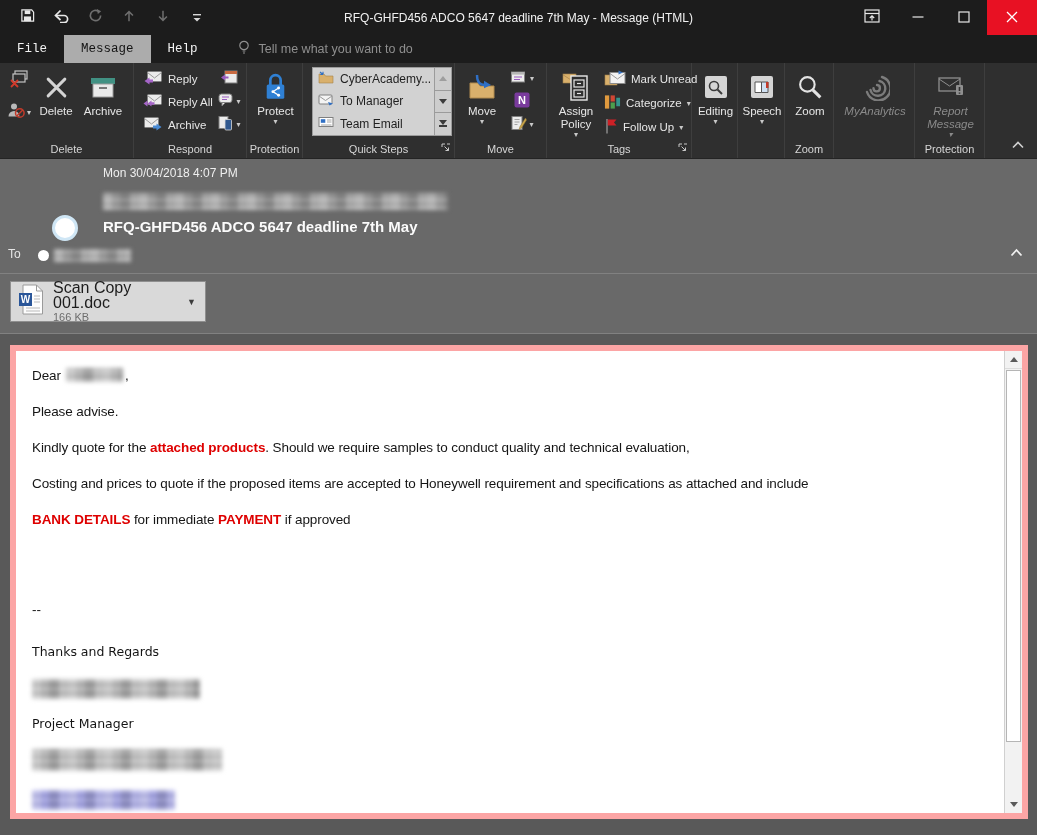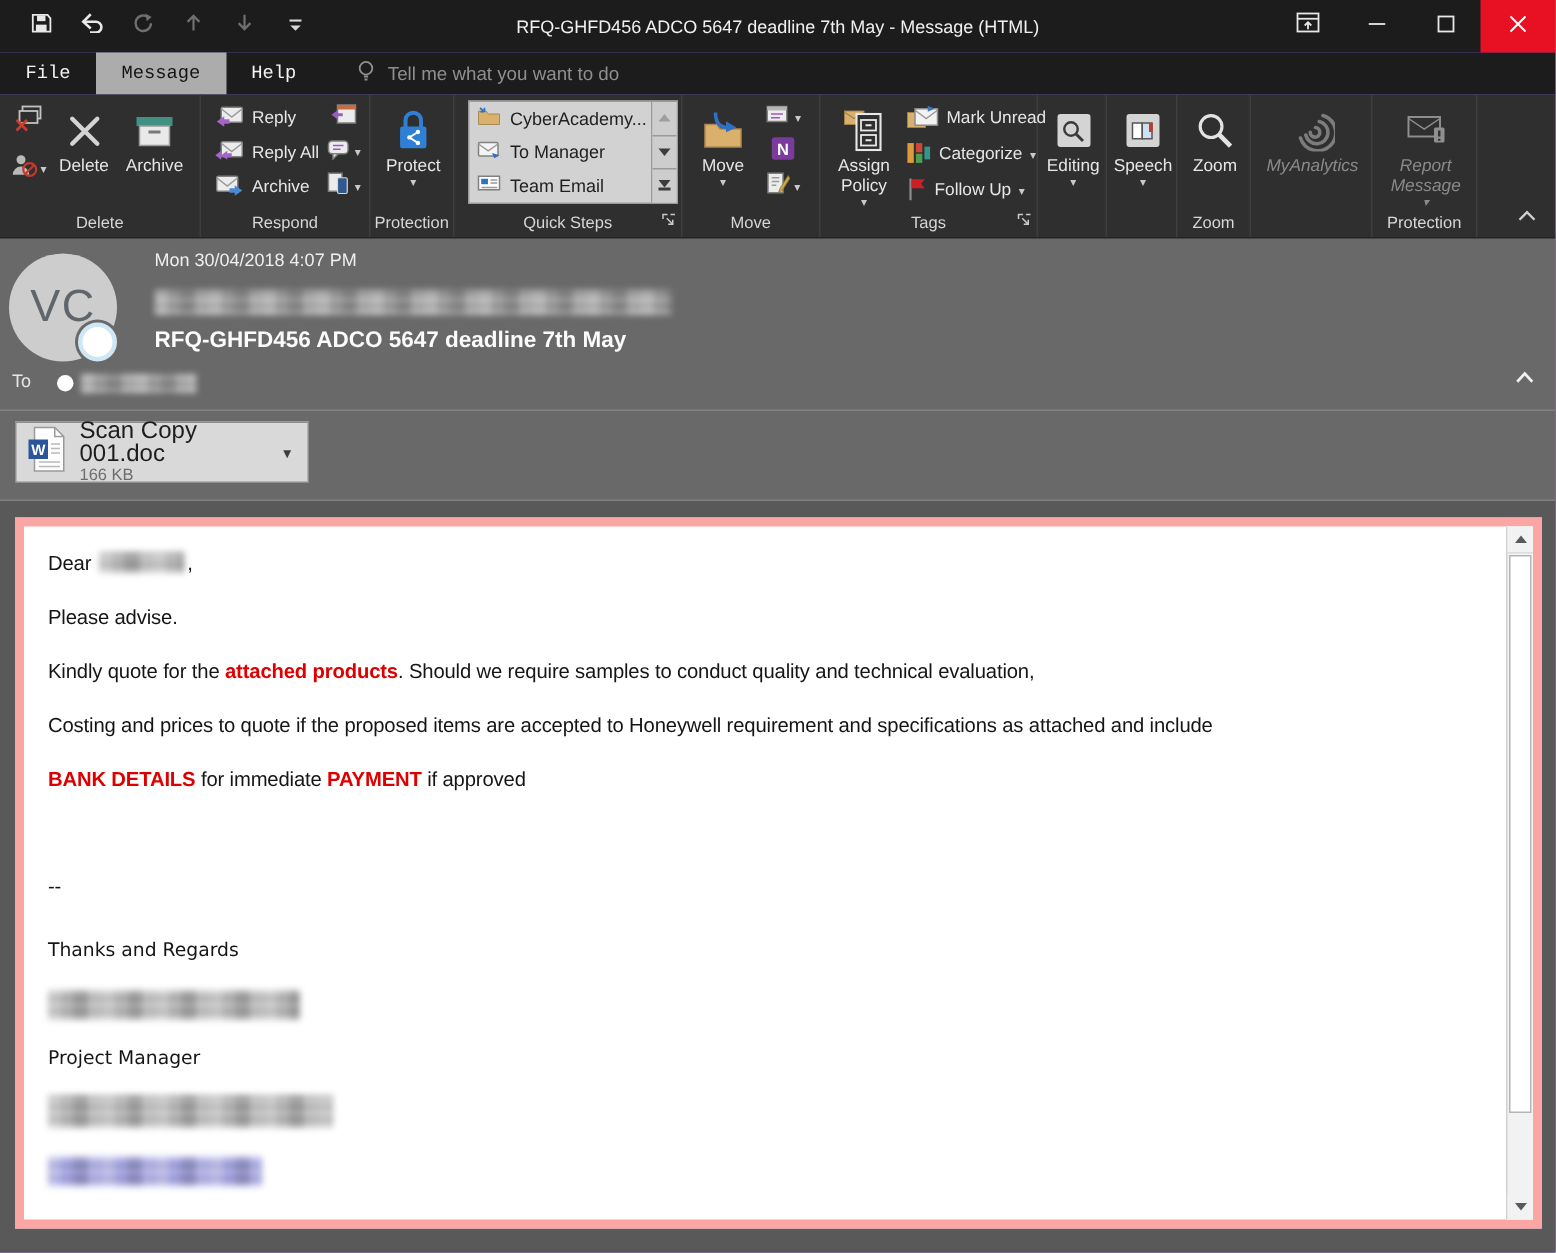--- a/index.html
+++ b/index.html
@@ -1,16 +1,16 @@
 <!DOCTYPE html>
 <html><head>
 <meta charset="utf-8">
 <style>
   html,body{margin:0;padding:0;background:#444;}
-  .window{position:relative;width:1037px;height:835px;background:#8b5cf6;overflow:hidden;
+  .window{position:relative;width:1037px;height:835px;background:#84cc16;overflow:hidden;
           font-family:"Liberation Sans",sans-serif;-webkit-font-smoothing:antialiased;}
 
   
   .titlebar{position:absolute;top:0;left:0;right:0;height:35px;background:#1c1c1c;display:flex;align-items:center;}
   .qat{display:flex;align-items:center;gap:12px;padding-left:16px;z-index:2;}
   .qbtn{width:22px;height:24px;display:flex;align-items:center;justify-content:center;}
   .wtitle{position:absolute;left:0;right:0;text-align:center;font-size:12px;color:#f1f1f1;pointer-events:none;}
   .winctl{margin-left:auto;display:flex;height:35px;z-index:2;}
   .wbtn{width:46px;height:35px;display:flex;align-items:center;justify-content:center;}
   .wbtn.close{width:50px;background:#e81123;}
@@ -567,23 +567,20 @@
 
     <div class="rgroup g-fill">
       <span style="position:absolute;right:13px;bottom:5px;">
         <svg width="12" height="8" viewBox="0 0 12 8">
             <path d="M1 6.5 L6 1.5 L11 6.5" fill="none" stroke="#d0d0d0" stroke-width="1.6"></path>
           </svg></span>
     </div>
   </div>
 
   <div class="msgheader">
-    <div class="avatar">
-      <span>VC</span>
-    </div>
     <div class="presence"></div>
     <div class="hdrdate">Mon 30/04/2018 4:07 PM</div>
     <div class="sender-pix pix pix-hdr"></div>
     <div class="hdrsubject">RFQ-GHFD456 ADCO 5647 deadline 7th May</div>
     <div class="torow-label">To</div>
     <div class="todot"></div>
     <div class="to-pix pix pix-hdr"></div>
     <span class="hdr-chevron">
       <svg width="13" height="9" viewBox="0 0 13 9">
           <path d="M1.5 7.5 L6.5 2 L11.5 7.5" fill="none" stroke="#f0f0f0" stroke-width="1.8"></path>
@@ -610,21 +607,21 @@
     <div class="divider" style="top:174px;"></div>
   </div>
 
   <div class="bodyframe">
     <div class="mailbox">
       <div class="mailcontent">
         <p class="l"><span>Dear</span><span class="inline-pix pix pix-body"></span><span>,</span></p>
         <p class="l">Please advise.</p>
         <p class="l"><span>Kindly quote for the </span><span class="red">attached products</span><span>. Should we require samples to conduct quality and technical evaluation,</span></p>
         <p class="l">Costing and prices to quote if the proposed items are accepted to Honeywell requirement and specifications as attached and include</p>
-        <p class="l" style="margin-bottom:54px;"><span class="red">BANK DETAILS</span><span> for immediate </span><span class="red">PAYMENT</span><span> if approved</span></p>
+        <p class="l" style="margin-bottom:73px;"><span class="red">BANK DETAILS</span><span> for immediate </span><span class="red">PAYMENT</span><span> if approved</span></p>
         <p class="l" style="margin-bottom:25px;">--</p>
         <p class="l sig">Thanks and Regards</p>
         <div class="name-pix pix pix-body"></div>
         <p class="l sig" style="margin-bottom:17px;">Project Manager</p>
         <div class="comp-pix pix pix-body"></div>
         <div class="link-pix pix pix-link"></div>
       </div>
       <div class="sbar">
         <div class="sb-up">
             <span class="sb-tri-up"></span>

